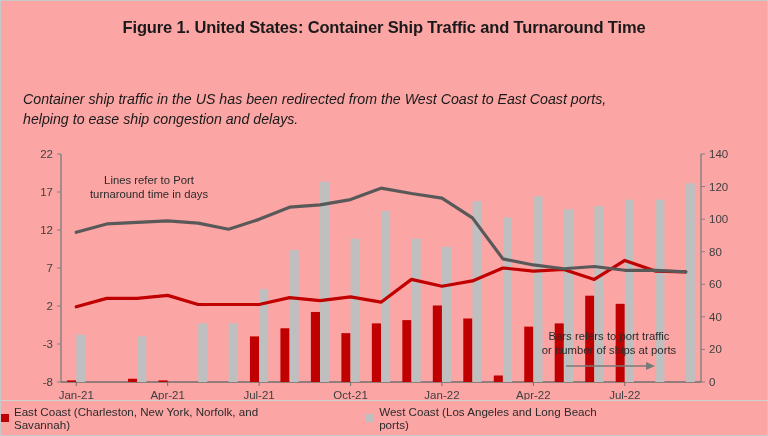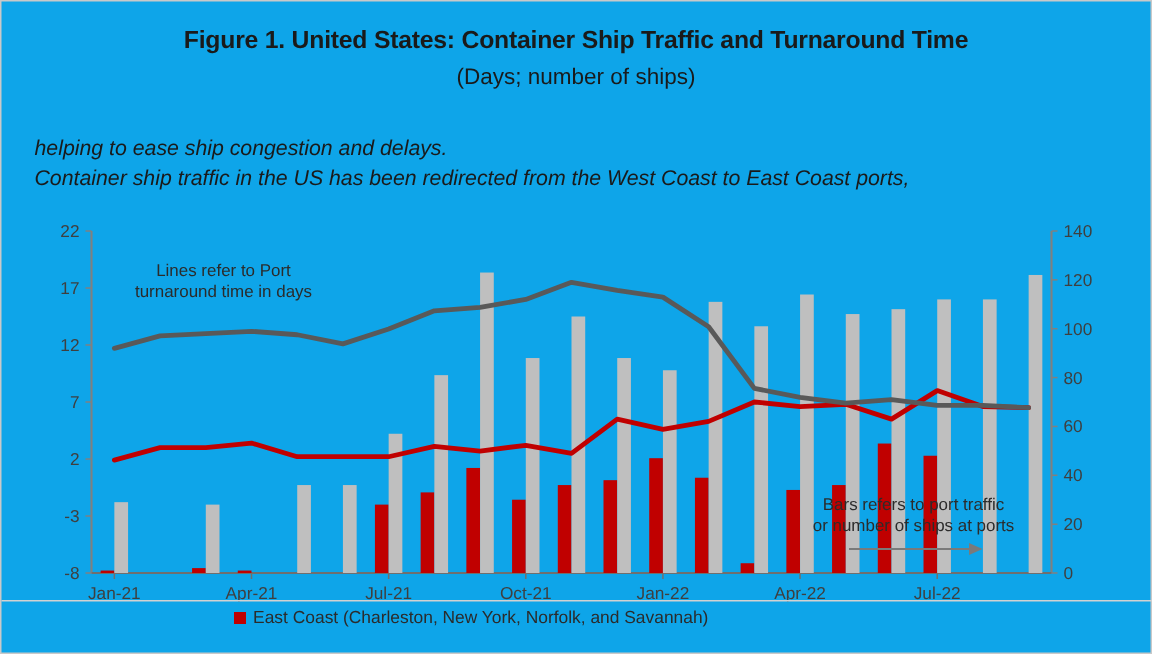--- a/index.html
+++ b/index.html
@@ -14,21 +14,21 @@
     color: #231f20;
     overflow: hidden;
     position: relative;
   }
   .page {
     position: relative;
     width: 768px;
     height: 436px;
     box-sizing: border-box;
     border: 1px solid #c9c9c9;
-    background: #0ea5e9;
+    background: #fca5a5;
   }
   .title-block {
     padding-top: 16px;
     text-align: center;
   }
   .fig-title {
     font-size: 16.5px;
     font-weight: bold;
     letter-spacing: -0.15px;
     line-height: 1.25;
@@ -112,26 +112,25 @@
     background: #d2d2d2;
   }
 </style>
 </head>
 <body>
 
 <div class="page">
 
   <div class="title-block">
     <div class="fig-title">Figure 1. United States: Container Ship Traffic and Turnaround Time</div>
-    <div class="fig-subtitle">(Days; number of ships)</div>
   </div>
 
   <div class="lede">
+    <div>Container ship traffic in the US has been redirected from the West Coast to East Coast ports,</div>
     <div>helping to ease ship congestion and delays.</div>
-    <div>Container ship traffic in the US has been redirected from the West Coast to East Coast ports,</div>
   </div>
 
   <div class="chart-wrap">
     <svg class="chart" id="chart-svg" width="768" height="260" viewBox="0 0 768 260">
         <line x1="60" y1="13" x2="60" y2="241" stroke="#808080" stroke-width="1.4"></line>
         <line x1="700" y1="13" x2="700" y2="241" stroke="#808080" stroke-width="1.4"></line>
         <line x1="60" y1="241" x2="700" y2="241" stroke="#6f6f6f" stroke-width="1.4"></line>
         <text x="52" y="245" class="axis-text" text-anchor="end">-8</text>
         <line x1="56" y1="241" x2="60" y2="241" stroke="#808080" stroke-width="1"></line>
         <text x="52" y="207" class="axis-text" text-anchor="end">-3</text>
@@ -224,15 +223,19 @@
       </svg>
   </div>
 
   <div class="sep-line"></div>
 
   <div class="legend-row">
     <div class="legend-item">
       <span class="legend-swatch" id="sw-east" style="background: rgb(192, 0, 0);"></span>
       <span>East Coast (Charleston, New York, Norfolk, and Savannah)</span>
     </div>
+    <div class="legend-item">
+      <span class="legend-swatch" id="sw-west" style="background: rgb(191, 191, 191);"></span>
+      <span>West Coast (Los Angeles and Long Beach ports)</span>
+    </div>
   </div>
 
 </div>
 
 </body></html>

